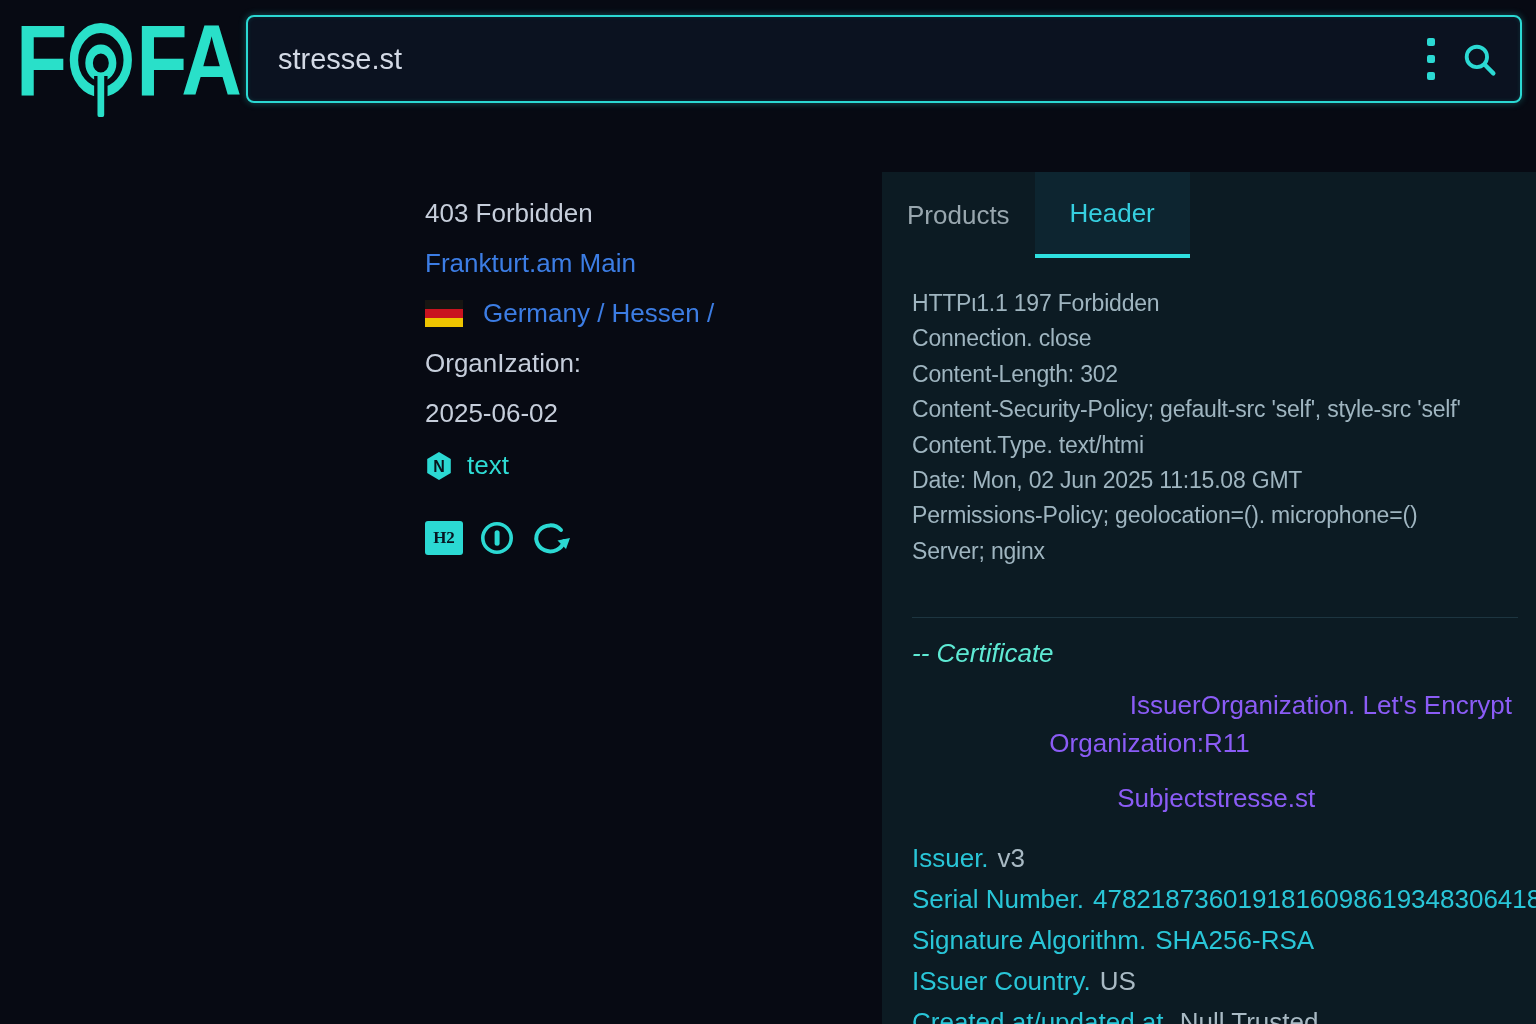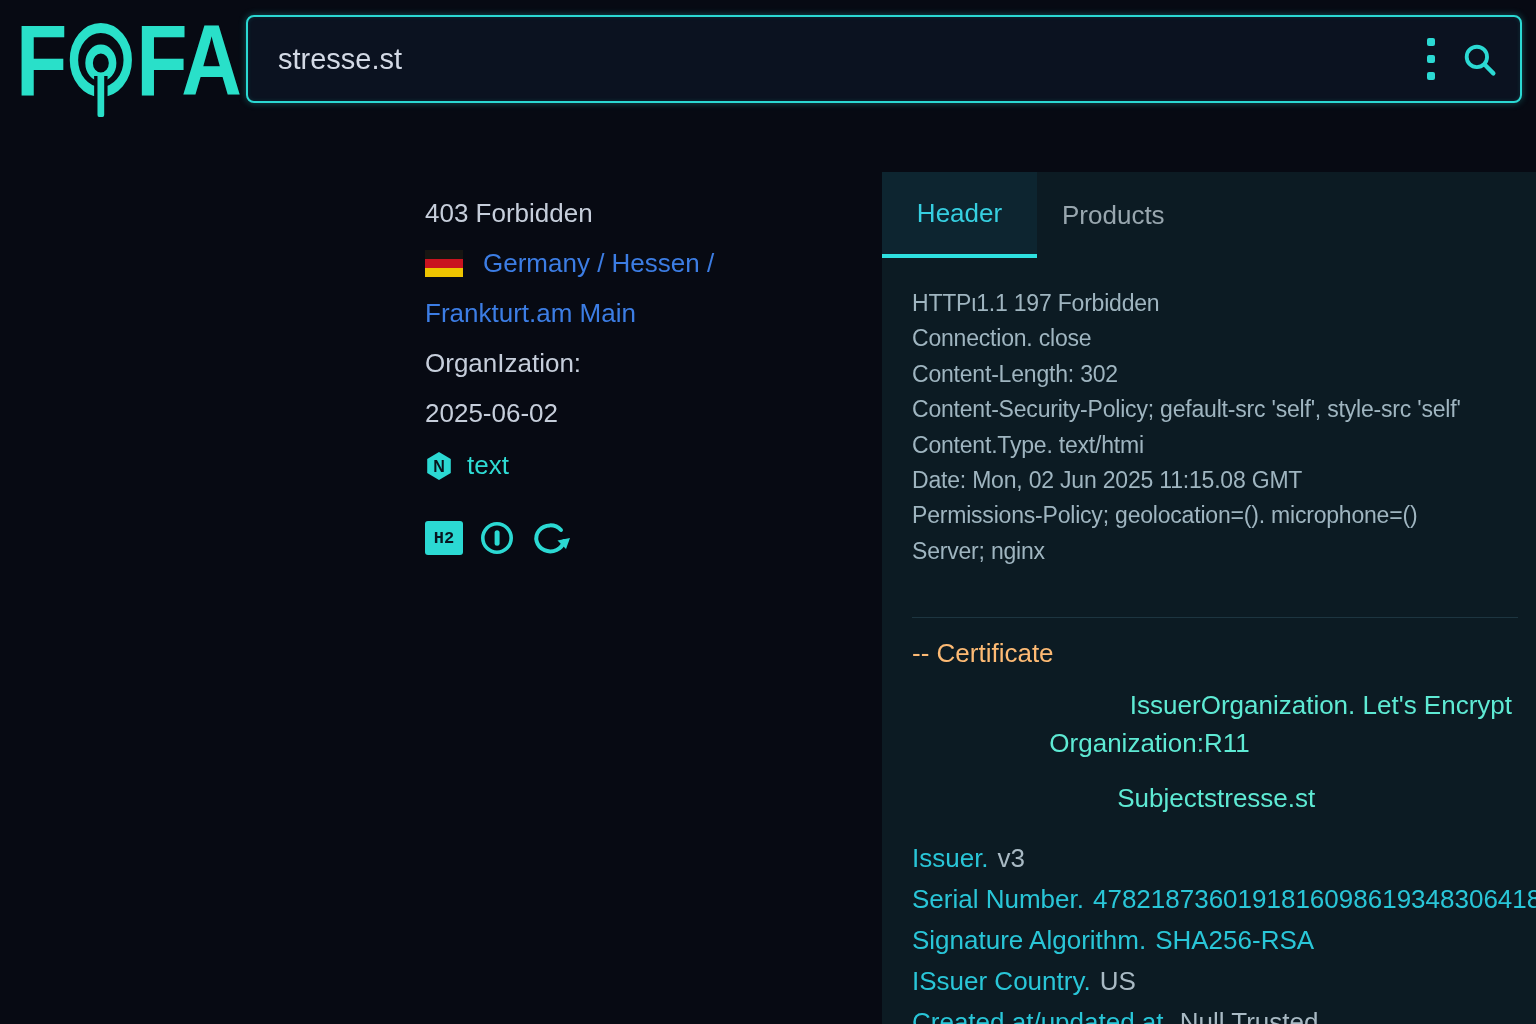--- a/index.html
+++ b/index.html
@@ -25,33 +25,33 @@
   .search-btn{margin-right:22px;cursor:pointer;display:flex;}
   
   .host-panel{position:absolute;left:425px;top:200px;width:440px;font-size:26px;color:#c6cedb;}
   .hl{margin-bottom:23px;min-height:27px;line-height:27px;white-space:nowrap;}
   .blue{color:#3c7de4;cursor:pointer;}
   .flag{display:inline-block;width:38px;height:27px;margin-right:20px;vertical-align:-5px;
     background:linear-gradient(180deg,#171512 0 33.4%,#c9131f 33.4% 66.7%,#eec400 66.7% 100%);}
   .nginx-row{margin-top:12px;display:flex;align-items:center;gap:14px;color:#2edbd4;cursor:pointer;}
   .icons-row{margin-top:40px;display:flex;align-items:center;gap:17px;}
   .h2-badge{width:38px;height:34px;background:#2bd9d3;border-radius:3px;display:flex;align-items:center;justify-content:center;
-    color:#081520;font-weight:700;font-size:17px;letter-spacing:0;cursor:pointer;font-family:Liberation Mono, monospace;}
+    color:#081520;font-weight:700;font-size:17px;letter-spacing:0;cursor:pointer;font-family:Liberation Serif, serif;}
   .round-icon{cursor:pointer;display:flex;}
   
   .right-panel{position:absolute;left:882px;top:172px;width:654px;height:852px;background:#0c1b23;overflow:hidden;}
   .tabbar{display:flex;height:86px;align-items:stretch;}
   .tab{display:flex;align-items:center;justify-content:center;font-size:26px;color:#98a6ae;
     padding:0 25px;cursor:pointer;box-sizing:border-box;}
   .tab.active{width:155px;padding:0;background:#0d2530;color:#36cfe0;border-bottom:4px solid #2ee0e0;}
   .hbody{position:absolute;left:30px;top:114px;width:624px;font-size:23px;line-height:35.4px;
     color:#9fb5c0;letter-spacing:-.2px;white-space:nowrap;}
   .divider{position:absolute;left:30px;right:18px;top:445px;height:1px;background:#1d3540;}
-  .cert-title{position:absolute;left:30px;top:466px;font-size:26px;color:#fdba74;}
-  .cert-table{position:absolute;left:30px;top:520px;width:600px;font-size:26px;color:#5eead4;}
+  .cert-title{position:absolute;left:30px;top:466px;font-size:26px;color:#5eead4;font-style:italic;}
+  .cert-table{position:absolute;left:30px;top:520px;width:600px;font-size:26px;color:#8b5cf6;}
   .cert-row{display:flex;height:26px;line-height:26px;margin-bottom:12px;white-space:nowrap;}
   .cert-row:nth-child(3){margin-top:29px;}
   .cl{width:292px;text-align:right;}
   .cv{}
   .cert-fields{position:absolute;left:30px;top:673px;font-size:26px;white-space:nowrap;}
   .field{height:26px;line-height:26px;margin-bottom:15px;}
   .field:nth-child(4){margin-top:8px;}
   .field .lbl{color:#29c6d8;margin-right:9px;}
   .field .val{color:#a9bac4;}
   .field.teal .val{color:#29c6d8;}
@@ -80,24 +80,24 @@
   <div class="search-btn">
     <svg width="37" height="37" viewBox="0 0 24 24">
       <circle cx="10.3" cy="10.3" r="6.6" fill="none" stroke="#2bd9d3" stroke-width="2.5"></circle>
       <line x1="15.3" y1="15.3" x2="21" y2="21" stroke="#2bd9d3" stroke-width="2.8" stroke-linecap="round"></line>
     </svg>
   </div>
 </div>
 
 <div class="host-panel">
   <div class="hl">403 Forbidden</div>
+  <div class="hl blue">Frankturt.am Main</div>
   <div class="hl">
     <span class="flag"></span><span class="blue">Germany / Hessen /</span>
   </div>
-  <div class="hl blue">Frankturt.am Main</div>
   <div class="hl">OrganIzation:</div>
   <div class="hl">2025-06-02</div>
 
   <div class="nginx-row">
     <svg width="28" height="30" viewBox="0 0 26 28">
       <polygon points="13,1 24,7.5 24,20.5 13,27 2,20.5 2,7.5" fill="#2bd9d3"></polygon>
       <text x="13" y="19.5" text-anchor="middle" font-size="15" font-weight="bold" fill="#08141d" font-family="Liberation Sans, sans-serif">N</text>
     </svg>
     <span>text</span>
   </div>
@@ -115,22 +115,22 @@
         <path d="M33 20 A 14 13 0 1 1 30 9" fill="none" stroke="#2bd9d3" stroke-width="4" stroke-linecap="round"></path>
         <path d="M39 17 L26.5 19.5 L35 28 Z" fill="#2bd9d3"></path>
       </svg>
     </div>
   </div>
 </div>
 
 <div class="right-panel">
 
   <div class="tabbar">
+      <div class="tab">Products</div>
       <div class="tab active">Header</div>
-      <div class="tab">Products</div>
     </div>
 
   <div class="hbody">
       <div class="hline">HTTPι1.1 197 Forbidden</div>
       <div class="hline">Connection. close</div>
       <div class="hline">Content-Length: 302</div>
       <div class="hline">Content-Security-Policy; gefault-src 'self', style-src 'self'</div>
       <div class="hline">Content.Type. text/htmi</div>
       <div class="hline">Date: Mon, 02 Jun 2025 11:15.08 GMT</div>
       <div class="hline">Permissions-Policy; geolocation=(). microphone=()</div>

